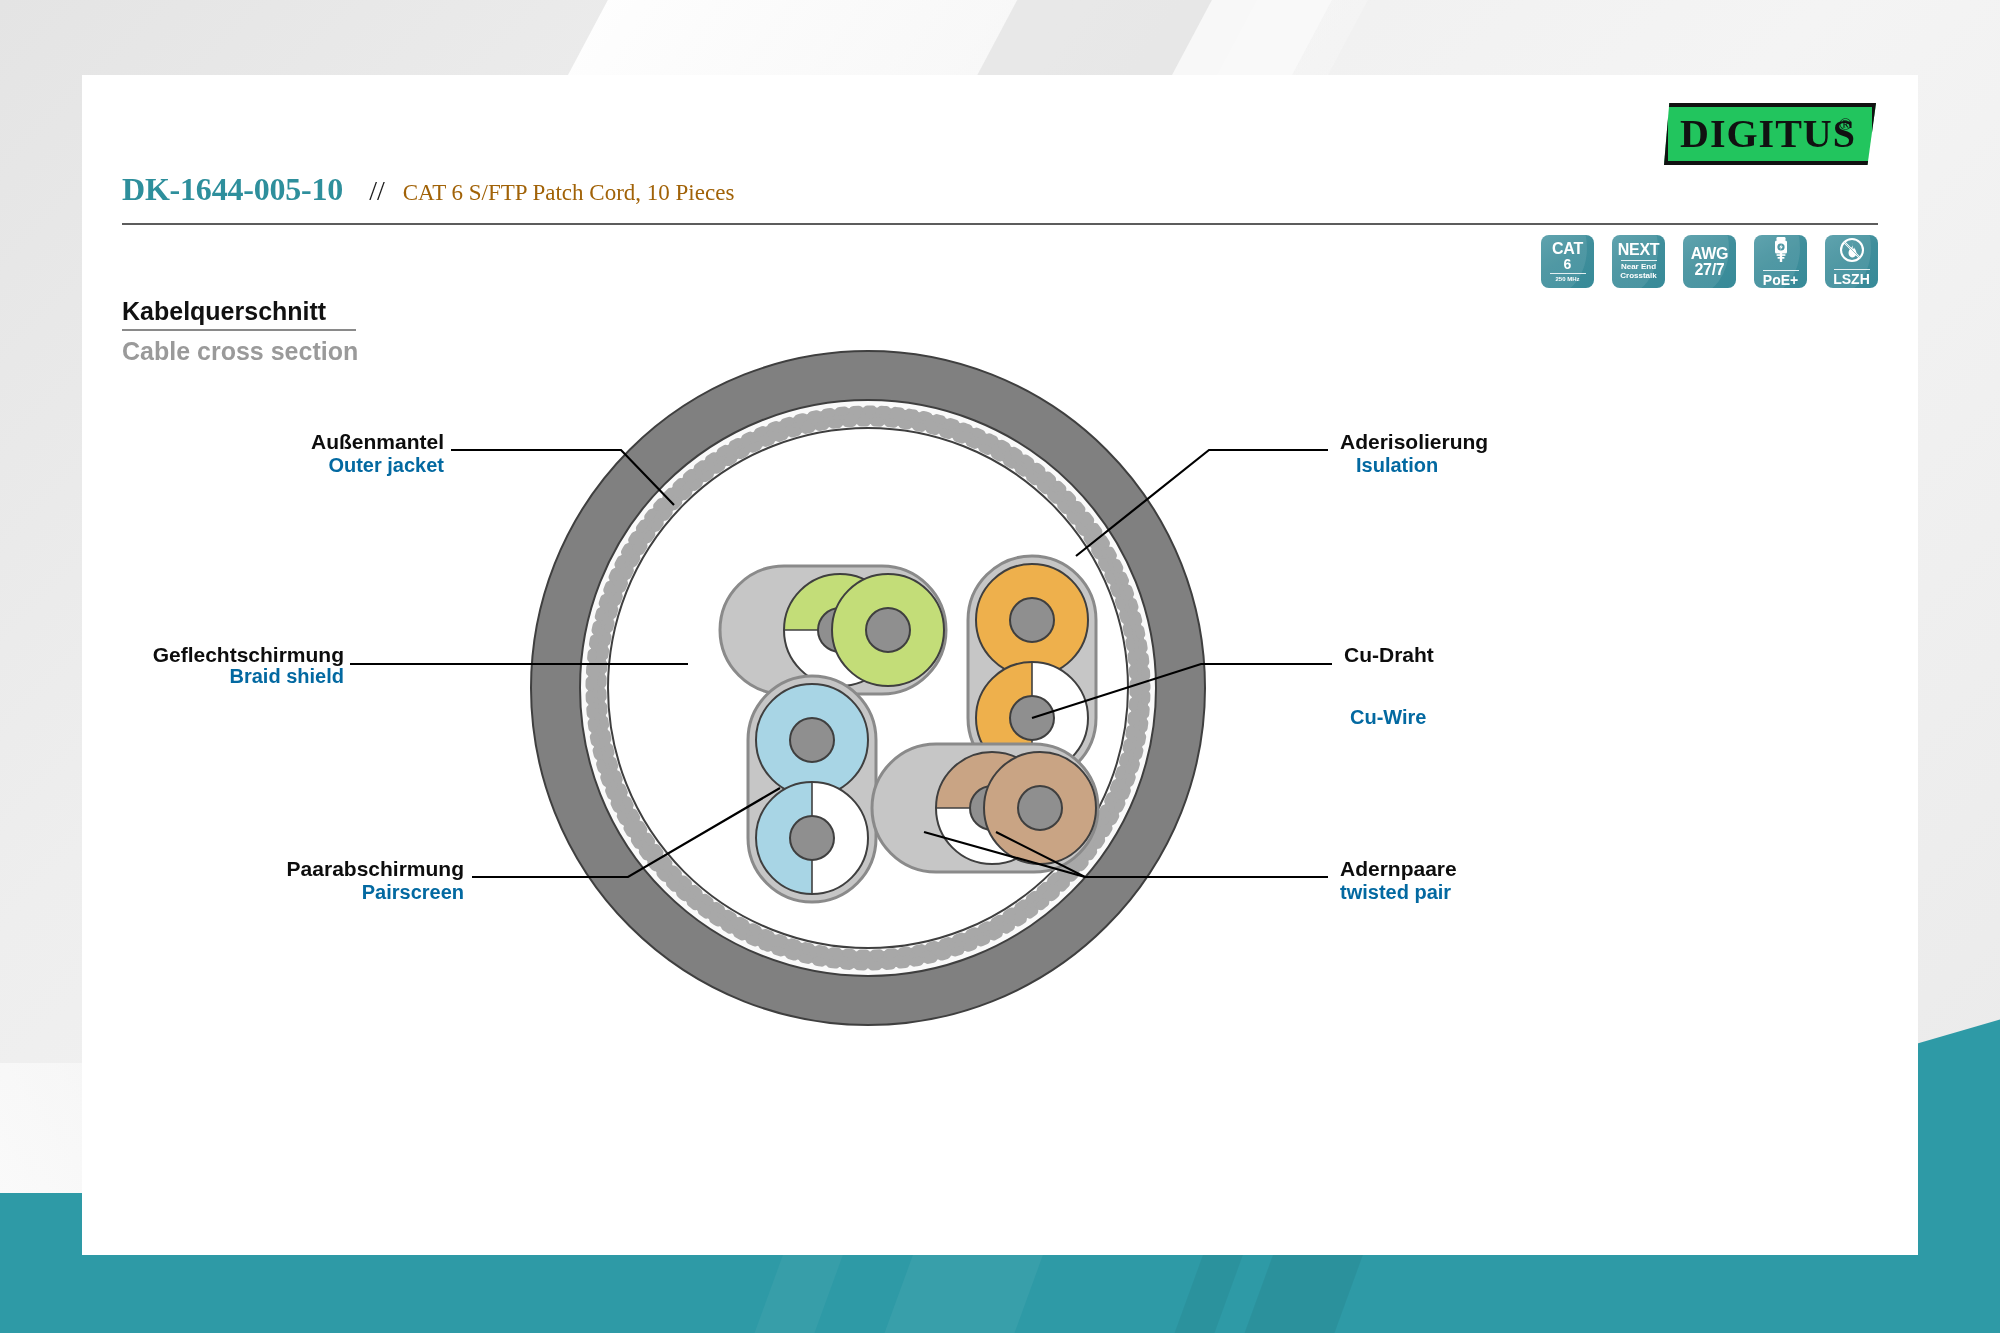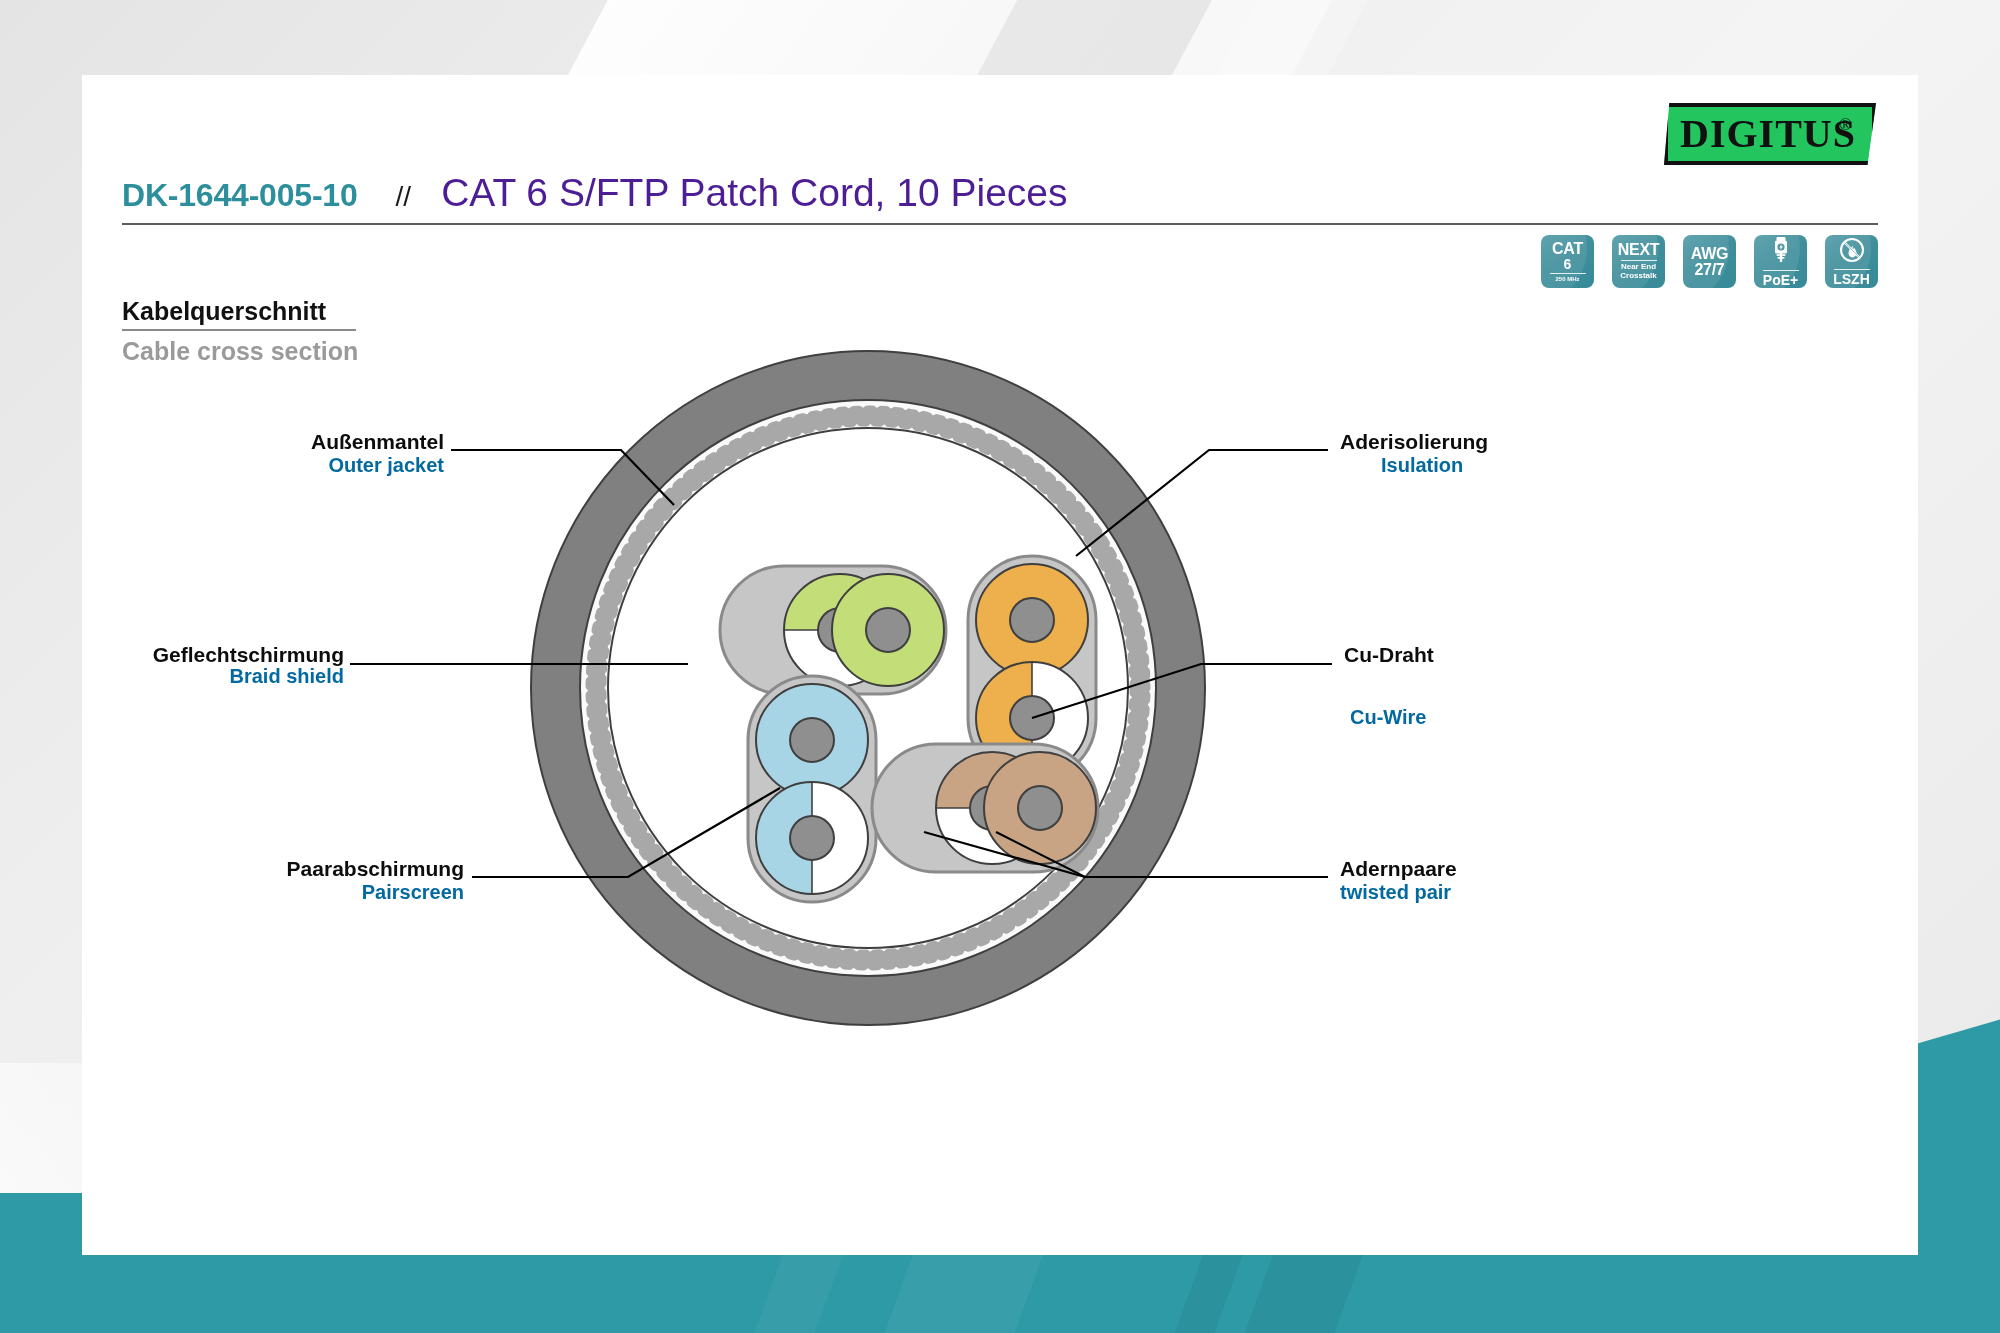--- a/index.html
+++ b/index.html
@@ -88,30 +88,30 @@
     transform: translateX(-2px);
   }
   .logo-reg {
     position: absolute; right: 20px; top: 8px;
     font-family: "Liberation Serif", serif;
     font-size: 17px; color: #111;
   }
 
   .title-row {
     position: absolute; left: 40px; top: 96px;
-    display: flex; align-items: baseline; gap: 16px;
+    display: flex; align-items: baseline; gap: 4px; font-family: Liberation Serif, serif;
   }
   .title-sku {
     font-size: 32px; font-weight: 700; color: #2e8f9c; letter-spacing: -.2px;
   }
   .title-sep {
     font-size: 28px; font-weight: 400; color: #1a1a1a; margin: 0 14px 0 22px;
   }
   .title-desc {
-    font-size: 39px; font-weight: 400; color: #4c1d95;
+    font-size: 23px; font-weight: 400; color: #a16207;
   }
   .title-rule {
     position: absolute; left: 40px; top: 148px;
     width: 1756px; height: 2px; background: #5c5c5c;
   }
 
   
   .badges {
     position: absolute; right: 40px; top: 160px;
     display: flex; gap: 18px; align-items: flex-start;
@@ -365,21 +365,21 @@
     <div class="en" style="margin-top:-24px;">Braid shield</div>
   </div>
 
   <div class="callout left" style="left:130px; top:782px; width:252px;">
     <div class="de">Paarabschirmung</div>
     <div class="en">Pairscreen</div>
   </div>
 
   <div class="callout right" style="left:1258px; top:355px;">
     <div class="de">Aderisolierung</div>
-    <div class="en" style="margin-left:16px;text-align:center;">Isulation</div>
+    <div class="en" style="margin-left:16px;">Isulation</div>
   </div>
 
   <div class="callout right" style="left:1262px; top:568px;">
     <div class="de">Cu-Draht</div>
     <div class="en" style="margin-left:6px;margin-top:39px;">Cu-Wire</div>
   </div>
 
   <div class="callout right" style="left:1258px; top:782px;">
     <div class="de">Adernpaare</div>
     <div class="en">twisted pair</div>

